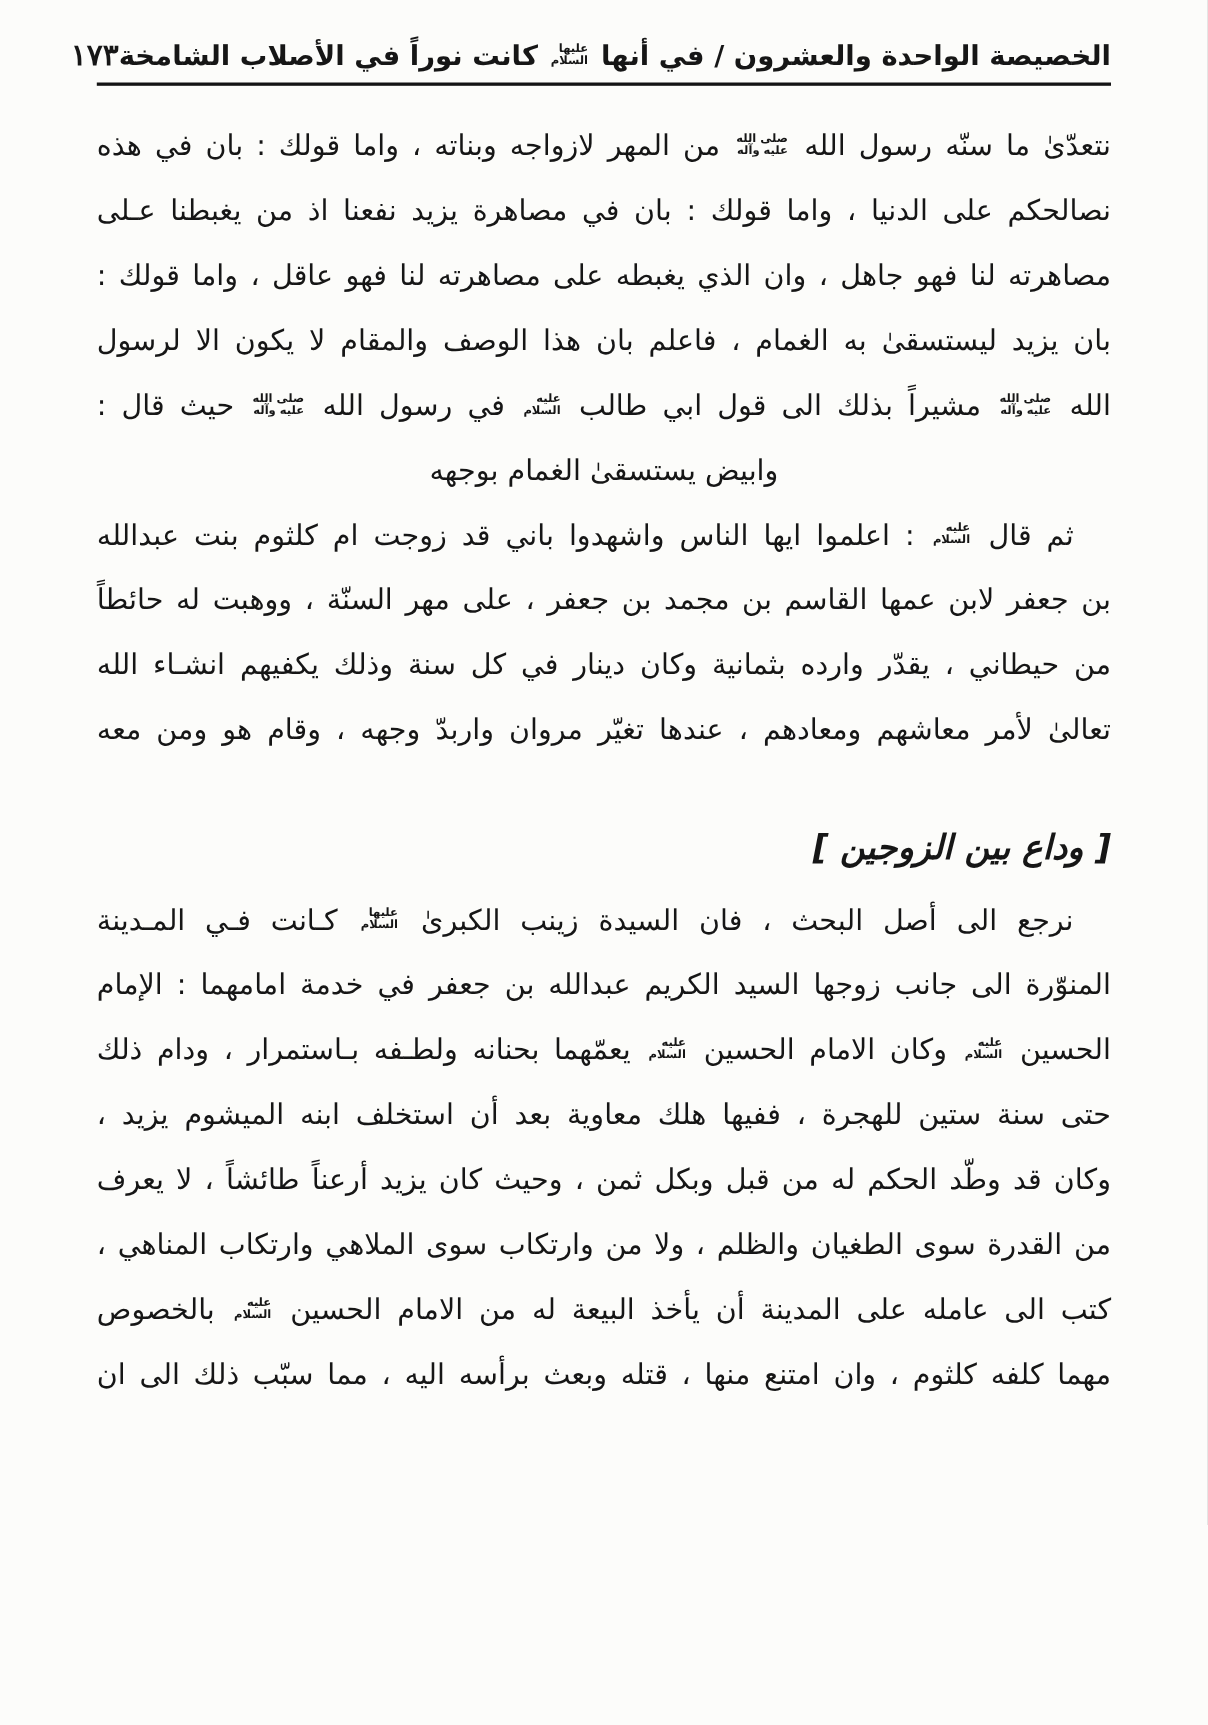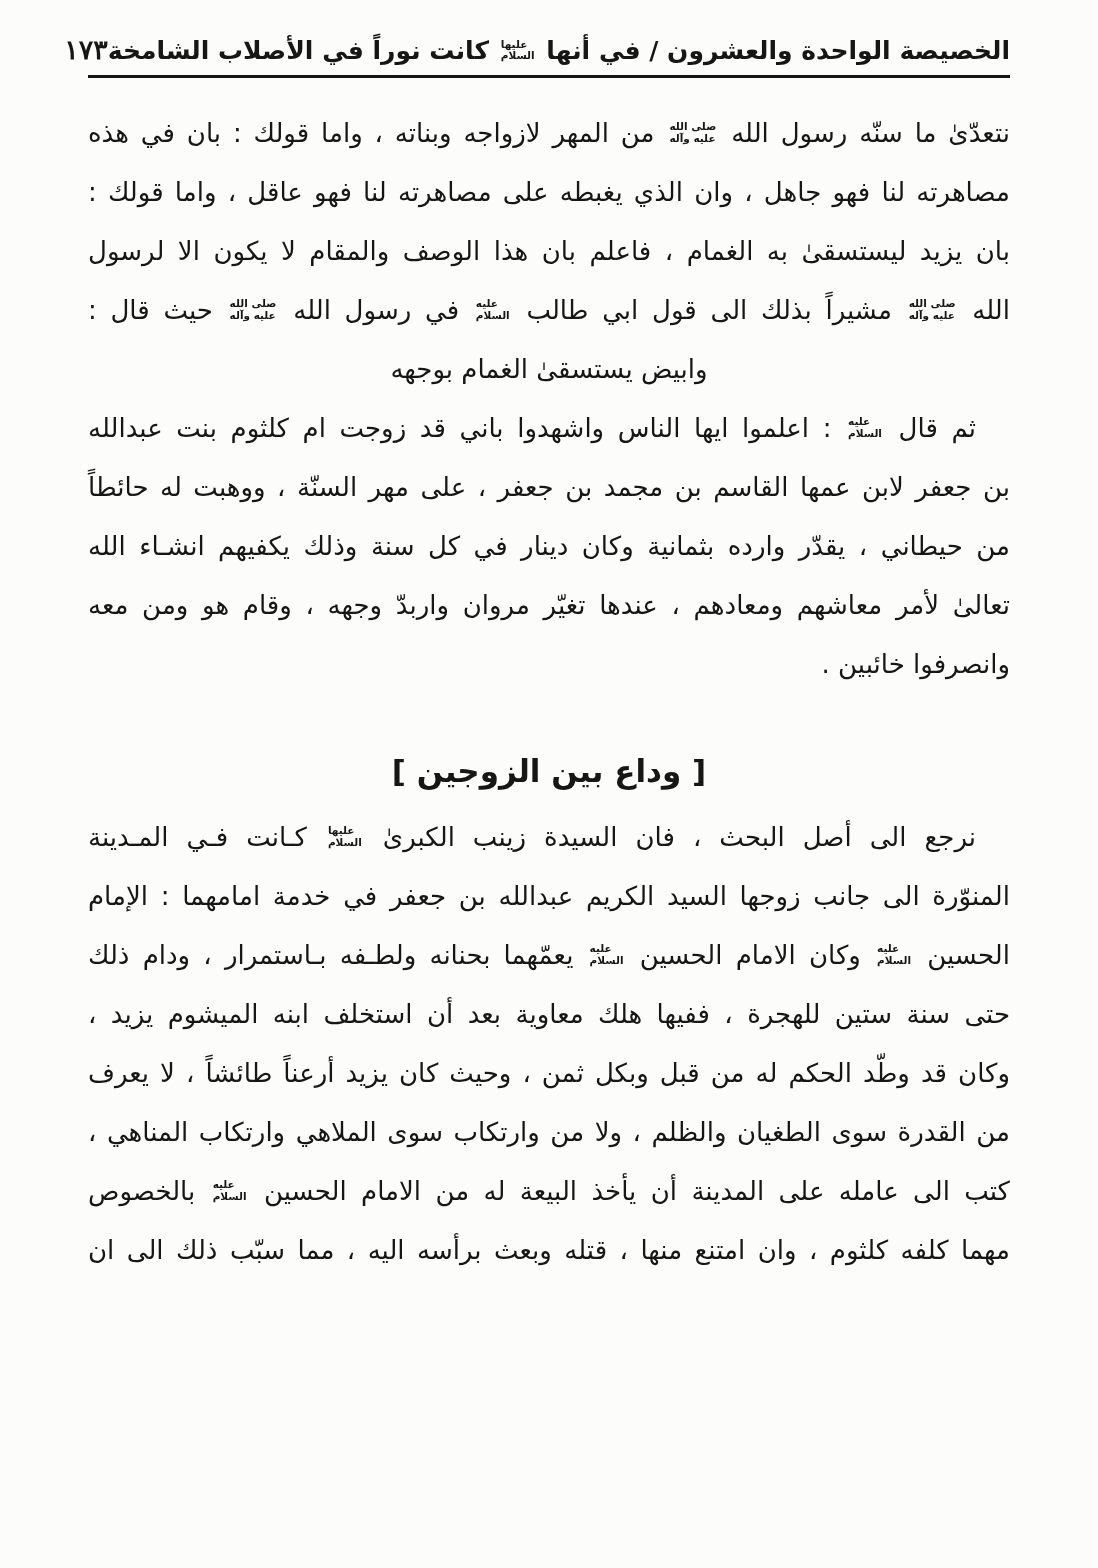--- a/index.html
+++ b/index.html
@@ -15,25 +15,26 @@
   .rule{border-bottom:3px solid #141414;margin-top:9px;}
   .body{margin-top:26px;}
   .line{font-size:26px;height:59px;line-height:59px;}
   .just{text-align:justify;text-align-last:justify;}
   .end{text-align:right;}
   .indent{padding-right:34px;}
   .poem{display:flex;justify-content:center;gap:58px;text-align:center;}
   .poem span{white-space:nowrap;}
   .spacer{height:44px;}
   .heading{
-    text-align:center;font-weight:bold;font-size:31px;height:66px;line-height:66px;
+    text-align:right;font-weight:bold;font-size:31px;height:66px;line-height:66px;
     margin-bottom:4px;
+    font-style:italic;
   }
   .hon{
-    display:inline-flex;flex-direction:column;align-items:flex-end;justify-content:center;
+    display:inline-flex;flex-direction:column;align-items:flex-start;justify-content:center;
     font-size:10.5px;line-height:1.08;vertical-align:middle;margin:0 3px;font-weight:bold;
     transform:translateY(-2px);
   }
   .hon span{display:block;white-space:nowrap;}
 </style>
 </head>
 <body>
 
 <div class="page">
   <div class="header">
@@ -42,20 +43,21 @@
           <span>السلام</span>
         </span> كانت نوراً في الأصلاب الشامخة</div>
     <div class="page-number">١٧٣</div>
   </div>
   <div class="rule"></div>
   <div class="body">
       <div class="line just">نتعدّىٰ ما سنّه رسول الله <span class="hon">
           <span>صلى الله</span>
           <span>عليه وآله</span>
         </span> من المهر لازواجه وبناته ، واما قولك : بان في هذه</div>
+      <div class="line just">نصالحكم على الدنيا ، واما قولك : بان في مصاهرة يزيد نفعنا اذ من يغبطنا عـلى</div>
       <div class="line just">مصاهرته لنا فهو جاهل ، وان الذي يغبطه على مصاهرته لنا فهو عاقل ، واما قولك :</div>
       <div class="line just">بان يزيد ليستسقىٰ به الغمام ، فاعلم بان هذا الوصف والمقام لا يكون الا لرسول</div>
       <div class="line just">الله <span class="hon">
           <span>صلى الله</span>
           <span>عليه وآله</span>
         </span> مشيراً بذلك الى قول ابي طالب <span class="hon">
           <span>عليه</span>
           <span>السلام</span>
         </span> في رسول الله <span class="hon">
           <span>صلى الله</span>
@@ -64,21 +66,20 @@
       <div class="line poem">
         <span>وابيض يستسقىٰ الغمام بوجهه</span>
       </div>
       <div class="line just indent">ثم قال <span class="hon">
           <span>عليه</span>
           <span>السلام</span>
         </span> : اعلموا ايها الناس واشهدوا باني قد زوجت ام كلثوم بنت عبدالله</div>
       <div class="line just">بن جعفر لابن عمها القاسم بن مجمد بن جعفر ، على مهر السنّة ، ووهبت له حائطاً</div>
       <div class="line just">من حيطاني ، يقدّر وارده بثمانية وكان دينار في كل سنة وذلك يكفيهم انشـاء الله</div>
       <div class="line just">تعالىٰ لأمر معاشهم ومعادهم ، عندها تغيّر مروان واربدّ وجهه ، وقام هو ومن معه</div>
-      <div class="line end">وانصرفوا خائبين .</div>
       <div class="spacer"></div>
       <div class="heading">[ وداع بين الزوجين ]</div>
       <div class="line just indent">نرجع الى أصل البحث ، فان السيدة زينب الكبرىٰ <span class="hon">
           <span>عليها</span>
           <span>السلام</span>
         </span> كـانت فـي المـدينة</div>
       <div class="line just">المنوّرة الى جانب زوجها السيد الكريم عبدالله بن جعفر في خدمة امامهما : الإمام</div>
       <div class="line just">الحسين <span class="hon">
           <span>عليه</span>
           <span>السلام</span>

